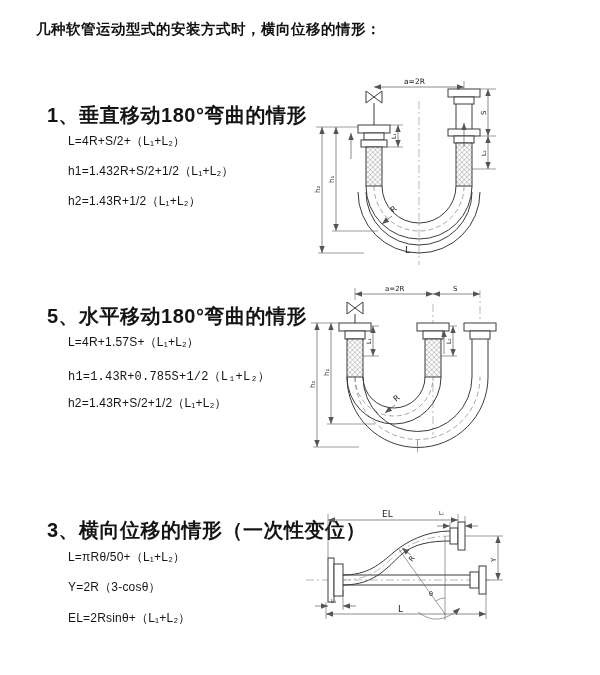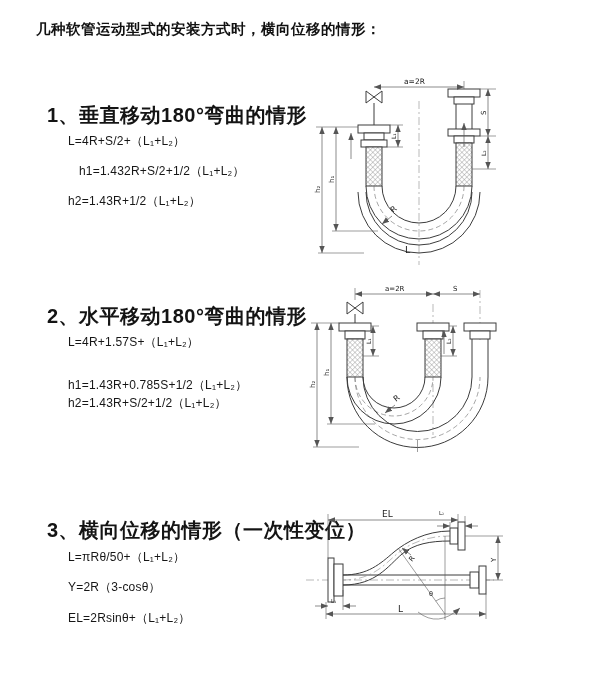--- a/index.html
+++ b/index.html
@@ -5,22 +5,22 @@
   html,body{margin:0;padding:0;}
   body{
     width:600px;height:675px;background:#ffffff;position:relative;overflow:hidden;
     font-family:"Liberation Sans","DejaVu Sans",sans-serif;color:#161616;
   }
   .abs{position:absolute;}
   .title{left:36px;top:20px;font-size:14.5px;font-weight:600;letter-spacing:0.5px;color:#111;}
   .heading{font-size:20px;font-weight:600;color:#141414;letter-spacing:0.5px;}
   .formula{font-size:12px;font-weight:400;color:#161616;letter-spacing:0.2px;}
   
-  #s1h{left:47px;top:102px;} #s1f1{left:68px;top:133px;} #s1f2{left:79px;top:163px;} #s1f3{left:68px;top:193px;text-align:center;}
-  #s2h{left:47px;top:303px;} #s2f1{left:68px;top:334px;} #s2f2{left:68px;top:377px;} #s2f3{left:68px;top:395px;}
+  #s1h{left:47px;top:102px;} #s1f1{left:68px;top:133px;} #s1f2{left:68px;top:163px;} #s1f3{left:68px;top:193px;text-align:center;}
+  #s2h{left:47px;top:303px;} #s2f1{left:68px;top:334px;} #s2f2{left:68px;top:368px;font-family:Liberation Mono, monospace;} #s2f3{left:68px;top:395px;}
   #s3h{left:47px;top:517px;} #s3f1{left:68px;top:549px;} #s3f2{left:68px;top:579px;} #s3f3{left:68px;top:610px;}
   
   #d1{left:306px;top:75px;} #d2{left:303px;top:280px;} #d3{left:298px;top:502px;}
   .oln{fill:none;stroke:#3c3c3c;stroke-width:1;}
   .fitr{fill:#ffffff;stroke:#3c3c3c;stroke-width:1;}
   .thin{fill:none;stroke:#5a5a5a;stroke-width:0.6;}
   .dim{fill:none;stroke:#5a5a5a;stroke-width:0.7;}
   .cl{fill:none;stroke:#8a8a8a;stroke-width:0.6;stroke-dasharray:8 3 2 3;}
   .dsh{fill:none;stroke:#6a6a6a;stroke-width:0.6;stroke-dasharray:5 3;}
   text.lbl{font-family:"DejaVu Sans","Liberation Sans",sans-serif;fill:#222;}
@@ -28,21 +28,21 @@
 </head>
 <body>
 
 <div class="abs title">几种软管运动型式的安装方式时，横向位移的情形：</div>
 
 <div class="abs heading" id="s1h">1、垂直移动180°弯曲的情形</div>
 <div class="abs formula" id="s1f1">L=4R+S/2+（L₁+L₂）</div>
 <div class="abs formula" id="s1f2">h1=1.432R+S/2+1/2（L₁+L₂）</div>
 <div class="abs formula" id="s1f3">h2=1.43R+1/2（L₁+L₂）</div>
 
-<div class="abs heading" id="s2h">2、水平移动180°弯曲的情形</div>
+<div class="abs heading" id="s2h">5、水平移动180°弯曲的情形</div>
 <div class="abs formula" id="s2f1">L=4R+1.57S+（L₁+L₂）</div>
 <div class="abs formula" id="s2f2">h1=1.43R+0.785S+1/2（L₁+L₂）</div>
 <div class="abs formula" id="s2f3">h2=1.43R+S/2+1/2（L₁+L₂）</div>
 
 <div class="abs heading" id="s3h">3、横向位移的情形（一次性变位）</div>
 <div class="abs formula" id="s3f1">L=πRθ/50+（L₁+L₂）</div>
 <div class="abs formula" id="s3f2">Y=2R（3-cosθ）</div>
 <div class="abs formula" id="s3f3">EL=2Rsinθ+（L₁+L₂）</div>
 
 <svg id="d1" class="abs" width="280" height="196" viewBox="0 0 280 196">

